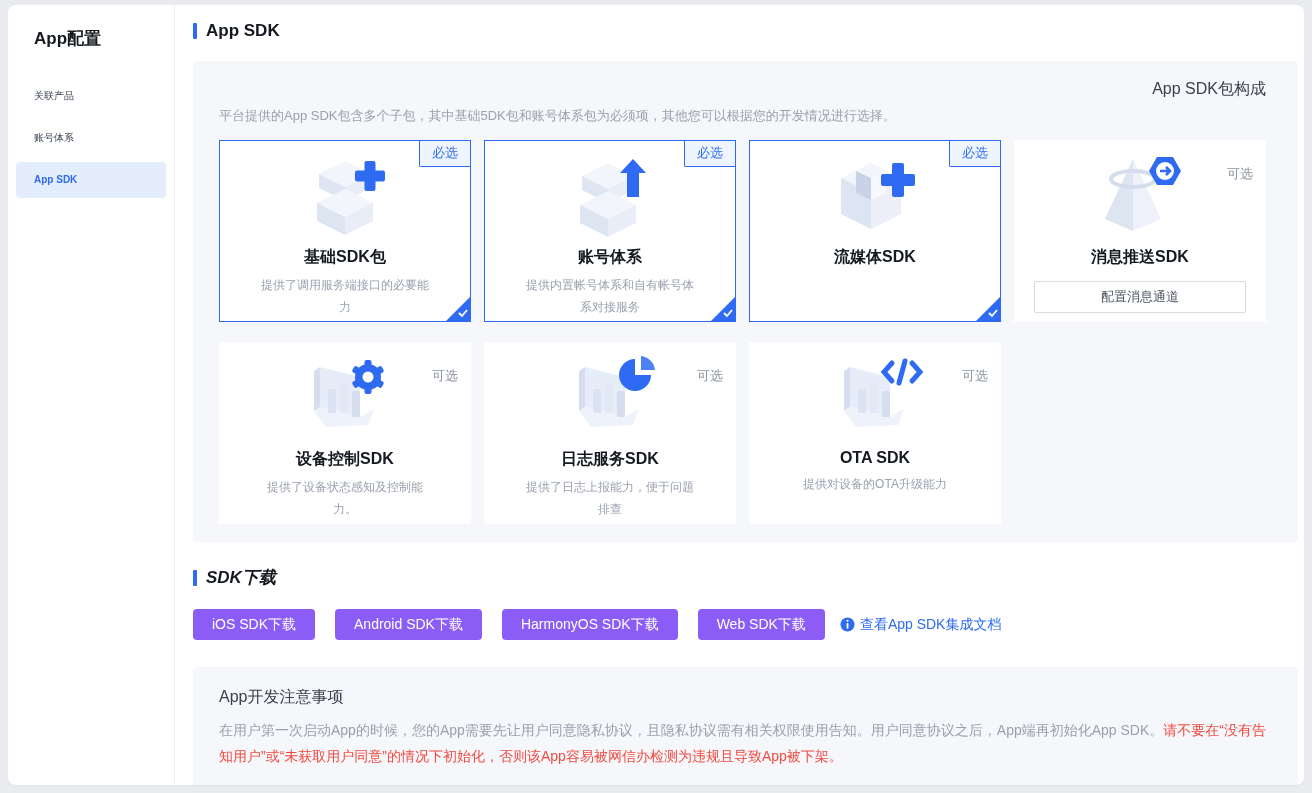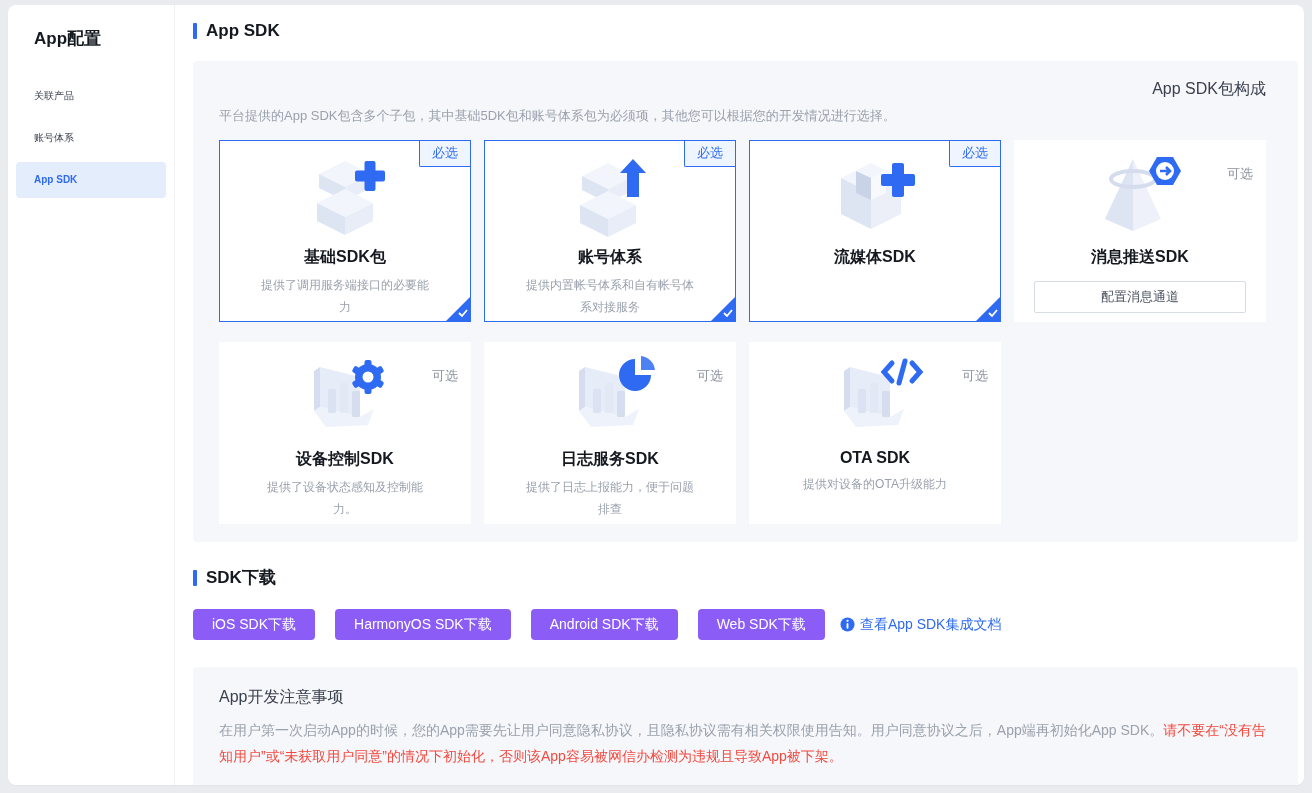--- a/index.html
+++ b/index.html
@@ -54,21 +54,21 @@
     border-style: solid; border-width: 0 0 26px 26px;
     border-color: transparent transparent #2f6bf2 transparent;
   }
   .corner-check svg { position: absolute; left: -14px; top: 11px; }
   .config-btn {
     margin-top: 13px; width: 212px; height: 32px; background: #fff;
     border: 1px solid #d8dce4; border-radius: 2px; color: #4a5160;
     font-size: 13px; cursor: pointer; font-family: inherit;
   }
   
-  .download-heading { margin-top: 24px; }
+  .download-heading { margin-top: 24px; font-style: italic; }
   .download-row { display: flex; align-items: center; margin-top: 17px; }
   .dl-btn {
     height: 31px; padding: 0 19px; margin-right: 20px;
     background: #8b5cf6; color: #fff; border: none; border-radius: 4px;
     font-size: 14px; cursor: pointer; font-family: inherit;
   }
   .doc-link { display: flex; align-items: center; margin-left: -5px; color: #2f6bf2; font-size: 14px; cursor: pointer; text-decoration: none; }
   .doc-link svg { margin-right: 5px; }
   
   .notice-panel { margin-top: 27px; padding: 20px 26px; }
@@ -250,22 +250,22 @@
       </div>
     </div>
 
     <div class="section-heading download-heading">
       <div class="heading-bar"></div>
       <div class="heading-text">SDK下载</div>
     </div>
 
     <div class="download-row">
       <button class="dl-btn">iOS SDK下载</button>
+      <button class="dl-btn">Android SDK下载</button>
       <button class="dl-btn">HarmonyOS SDK下载</button>
-      <button class="dl-btn">Android SDK下载</button>
       <button class="dl-btn">Web SDK下载</button>
       <a class="doc-link">
         <svg width="15" height="15" viewBox="0 0 16 16">
           <circle cx="8" cy="8" r="7.5" fill="#2f6bf2"></circle>
           <rect x="7" y="6.5" width="2" height="6" rx="1" fill="#fff"></rect>
           <circle cx="8" cy="4" r="1.2" fill="#fff"></circle>
         </svg>
         <span>查看App SDK集成文档</span>
       </a>
     </div>

